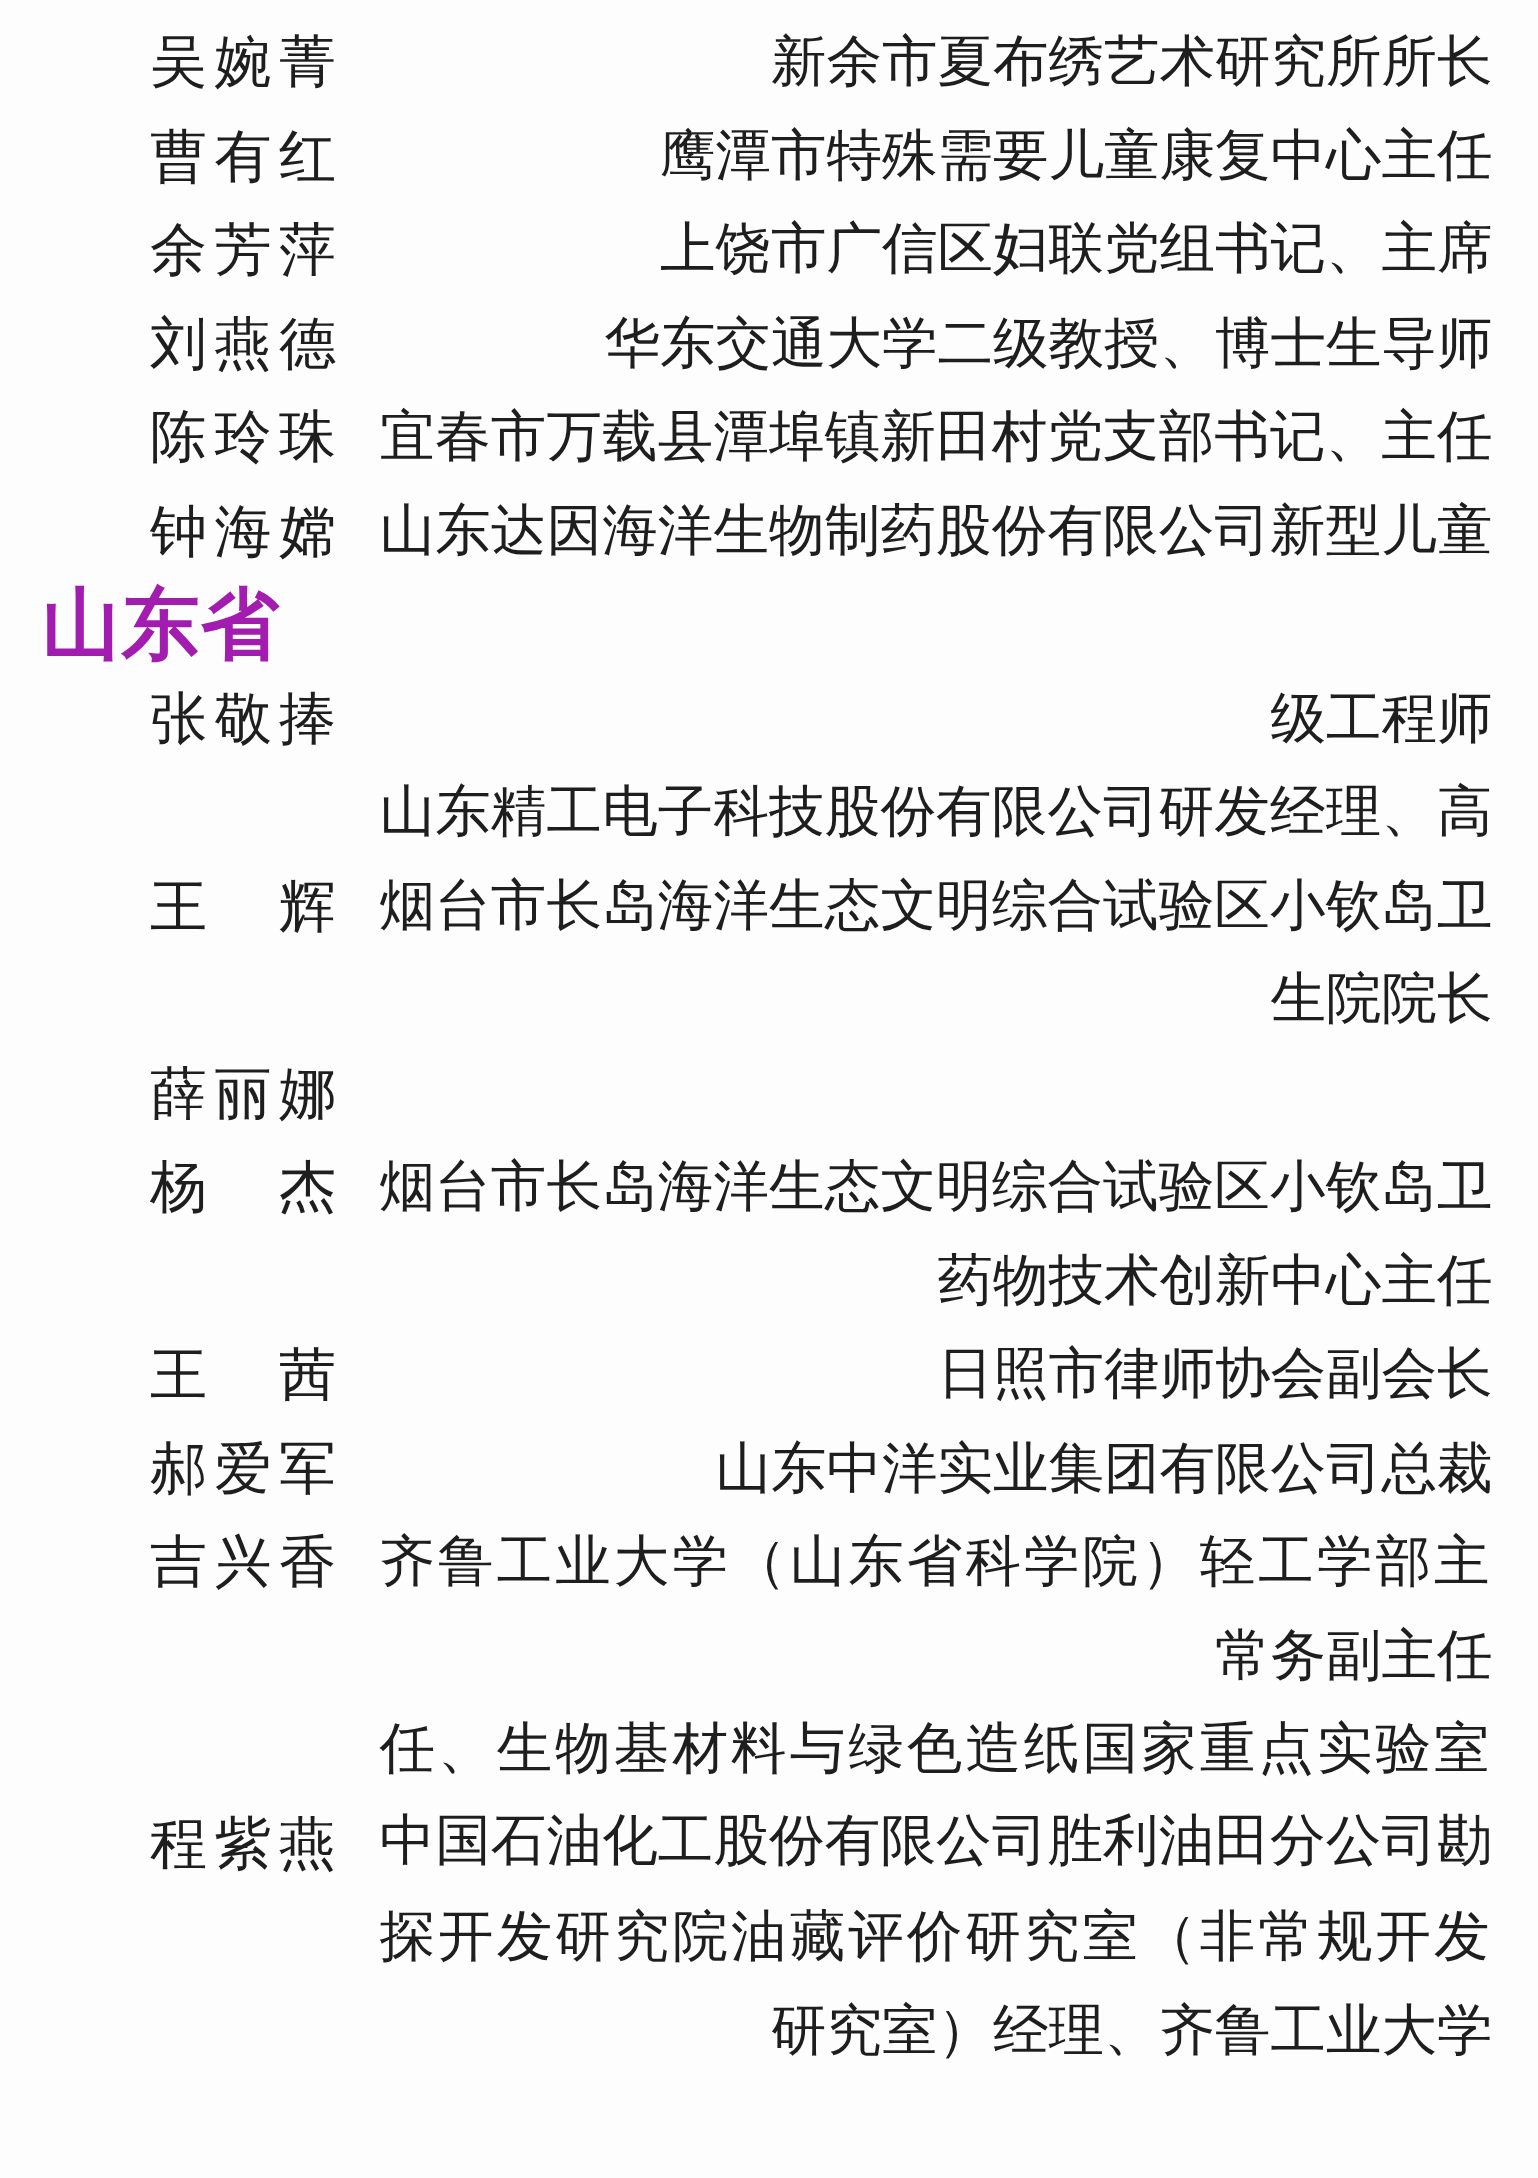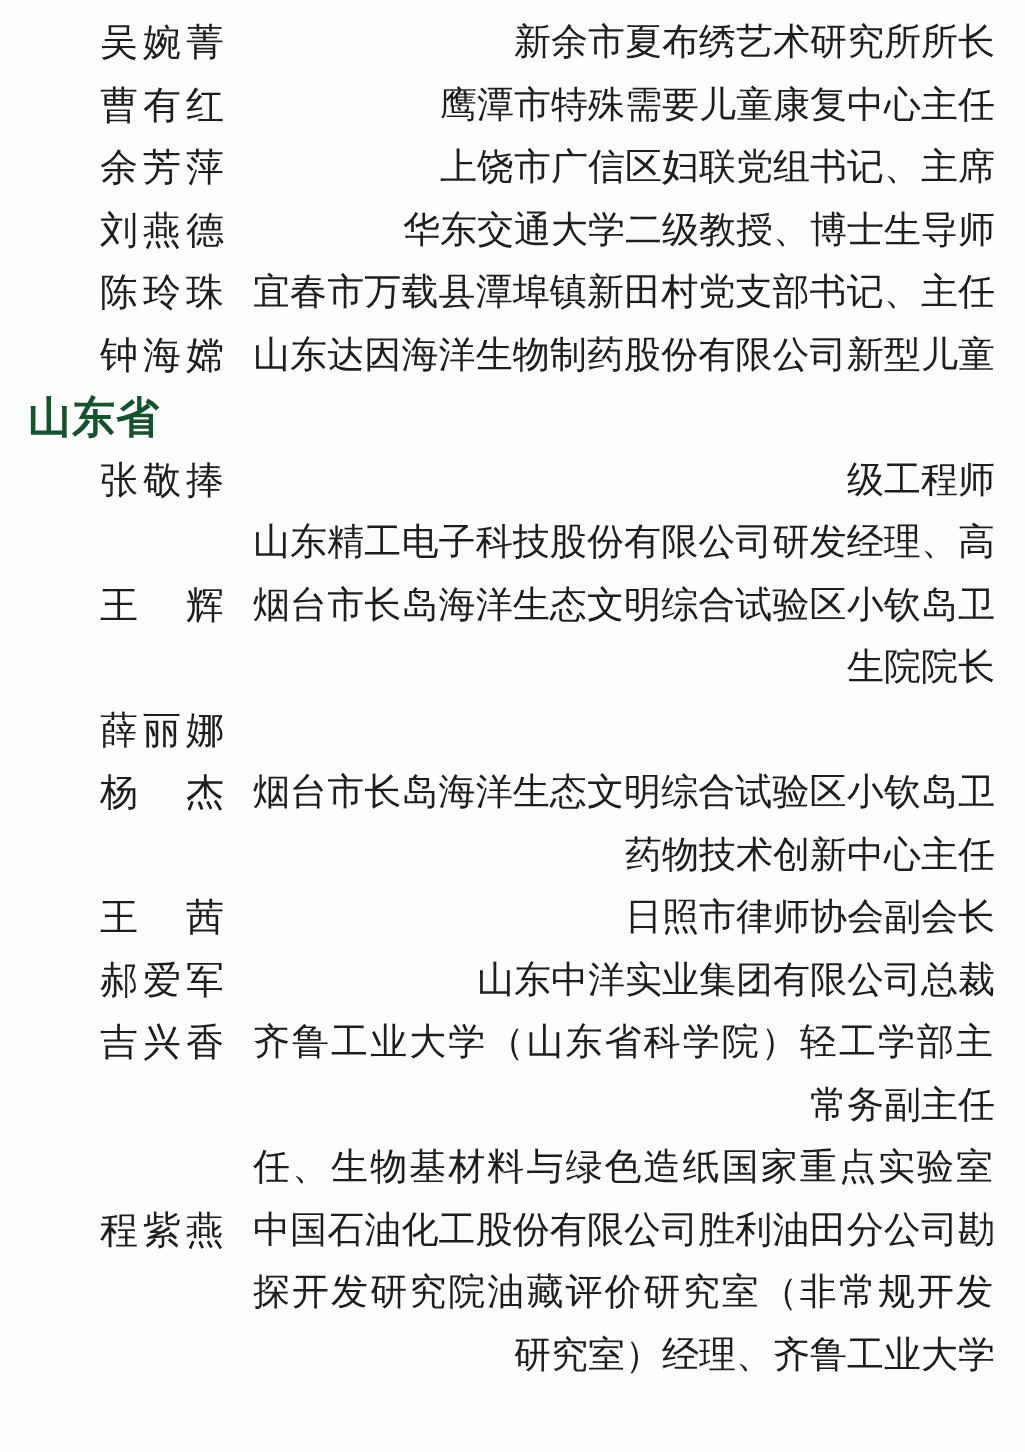--- a/index.html
+++ b/index.html
@@ -9,25 +9,25 @@
     background: #fdfdfd;
     color: #1e1e1e;
     font-family: "Liberation Serif", "DejaVu Serif", serif;
     overflow: hidden;
   }
   .doc { padding-top: 11px; }
   .section-header {
     padding-left: 28px;
     font-family: "Liberation Sans", "DejaVu Sans", sans-serif;
     font-weight: 700;
-    font-size: 43px;
+    font-size: 52px;
     letter-spacing: 1px;
     line-height: 62.5px;
     height: 62.5px;
-    color: #14532d;
+    color: #a21caf;
   }
   .entry {
     display: flex;
     align-items: flex-start;
     padding-left: 100px;
   }
   .name {
     flex: none;
     width: 124px;
     margin-right: 29px;
@@ -187,19 +187,19 @@
           <div class="title-line full" style="letter-spacing: 2.06px;">任、生物基材料与绿色造纸国家重点实验室</div>
         </div>
       </div>
       <div class="entry">
         <div class="name">
           <span>程</span>
           <span>紫</span>
           <span>燕</span>
         </div>
         <div class="title">
-          <div class="title-line full" style="letter-spacing: 0px;">中国石油化工股份有限公司胜利油田分公司勘</div>
+          <div class="title-line full" style="letter-spacing: 0px; font-family: Liberation Mono, monospace;">中国石油化工股份有限公司胜利油田分公司勘</div>
           <div class="title-line full" style="letter-spacing: 2.06px;">探开发研究院油藏评价研究室（非常规开发</div>
           <div class="title-line">研究室）经理、齐鲁工业大学</div>
         </div>
       </div>
     </section>
   </main>
 
 </body></html>

